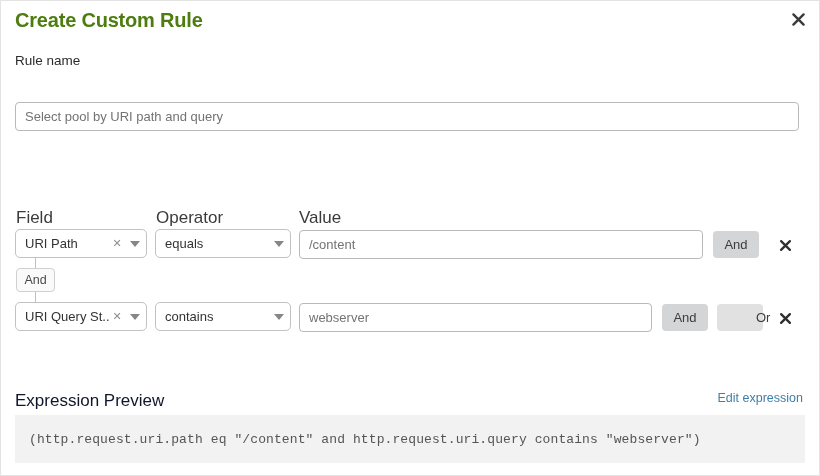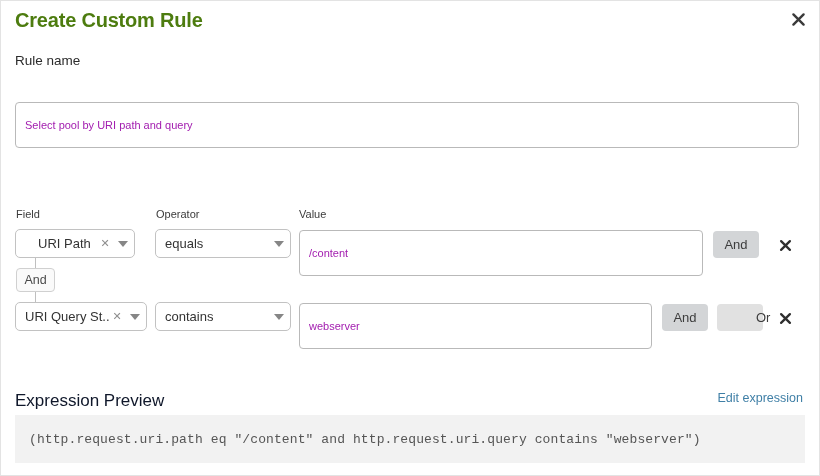--- a/index.html
+++ b/index.html
@@ -60,47 +60,47 @@
     position: absolute;
     font-size: 12.5px;
     color: #8a8a8a;
   }
   .rule-name-label { left: 14px; top: 52px; }
   .rule-name-helper { left: 14px; top: 75px; }
 
   .text-input {
     position: absolute;
     box-sizing: border-box;
-    height: 46px;
+    height: 29px;
     background: #ffffff;
     border: 1px solid #b9b9b9;
     border-radius: 4px;
     font-family: "Liberation Sans", sans-serif;
-    font-size: 11px;
-    color: #a21caf;
+    font-size: 13px;
+    color: #737373;
     padding: 0 9px;
     outline: none;
   }
   #rule-name-input { left: 14px; top: 101px; width: 784px; }
 
   
   .section-heading {
     position: absolute;
     left: 14px;
     top: 173px;
     font-size: 14.5px;
     font-weight: bold;
     color: #222222;
   }
 
   
   .col-header {
     position: absolute;
     top: 207px;
-    font-size: 11px;
+    font-size: 17px;
     color: #3b3b3b;
   }
   .col-field    { left: 15px; }
   .col-operator { left: 155px; }
   .col-value    { left: 298px; }
 
   
   .select-box {
     position: absolute;
     box-sizing: border-box;
@@ -137,21 +137,21 @@
     cursor: pointer;
   }
   .caret i {
     display: block;
     width: 0; height: 0;
     border-left: 5px solid transparent;
     border-right: 5px solid transparent;
     border-top: 6px solid #868686;
   }
 
-  .row1-field    { left: 14px;  top: 228px; width: 120px; padding-left: 13px; }
+  .row1-field    { left: 14px;  top: 228px; width: 132px; }
   .row1-operator { left: 154px; top: 228px; width: 136px; }
   .row2-field    { left: 14px;  top: 301px; width: 132px; }
   .row2-operator { left: 154px; top: 301px; width: 136px; }
 
   #row1-value { left: 298px; top: 229px; width: 404px; }
   #row2-value { left: 298px; top: 302px; width: 353px; }
 
   
   .logic-btn {
     position: absolute;

